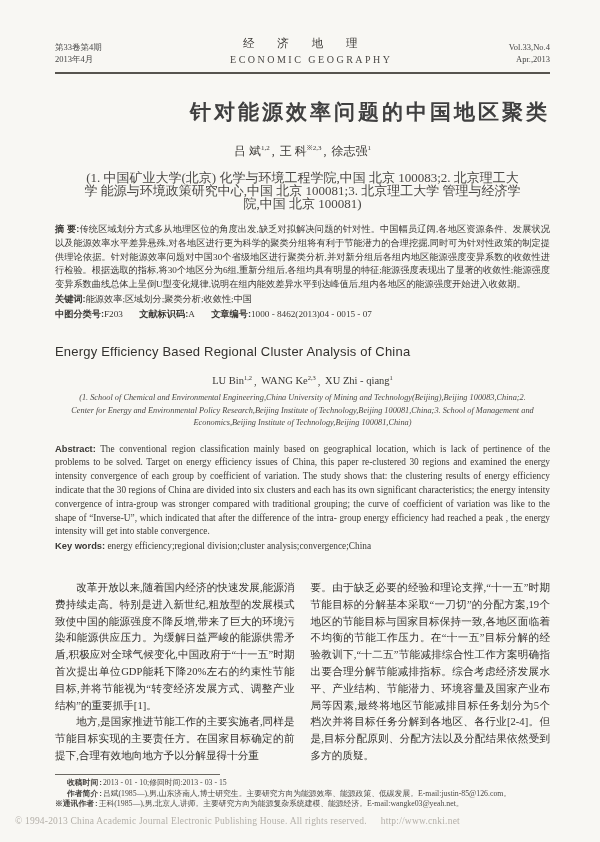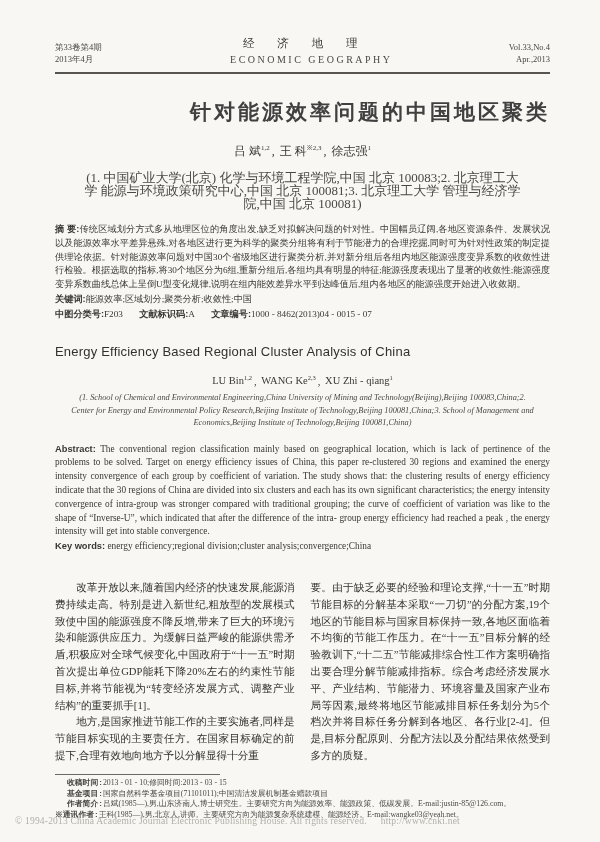--- a/index.html
+++ b/index.html
@@ -141,21 +141,20 @@
       <p class="indent">地方,是国家推进节能工作的主要实施者,同样是节能目标实现的主要责任方。在国家目标确定的前提下,合理有效地向地方予以分解显得十分重</p>
     </div>
     <div class="col">
       <p>要。由于缺乏必要的经验和理论支撑,“十一五”时期节能目标的分解基本采取“一刀切”的分配方案,19个地区的节能目标与国家目标保持一致,各地区面临着不均衡的节能工作压力。在“十一五”目标分解的经验教训下,“十二五”节能减排综合性工作方案明确指出要合理分解节能减排指标。综合考虑经济发展水平、产业结构、节能潜力、环境容量及国家产业布局等因素,最终将地区节能减排目标任务划分为5个档次并将目标任务分解到各地区、各行业[2-4]。但是,目标分配原则、分配方法以及分配结果依然受到多方的质疑。</p>
     </div>
   </div>
 
   <div class="footnote-rule"></div>
   <div class="footnotes">
     <div class="fn"><span class="fn-label">收稿时间:</span><span>2013 - 01 - 10;修回时间:2013 - 03 - 15</span></div>
-    <div class="fn"><span class="fn-label">基金项目:</span><span>国家自然科学基金项目(71101011);中国清洁发展机制基金赠款项目</span></div>
     <div class="fn"><span class="fn-label">作者简介:</span><span>吕斌(1985—),男,山东济南人,博士研究生。主要研究方向为能源效率、能源政策、低碳发展。E-mail:justin-85@126.com。</span></div>
     <div class="fn no-indent"><span class="fn-label">※通讯作者:</span><span>王科(1985—),男,北京人,讲师。主要研究方向为能源复杂系统建模、能源经济。E-mail:wangke03@yeah.net。</span></div>
   </div>
 
   <div class="copyright">
     <span>© 1994-2013 China Academic Journal Electronic Publishing House. All rights reserved.</span><span class="url">http://www.cnki.net</span>
   </div>
 
 </div>
 

